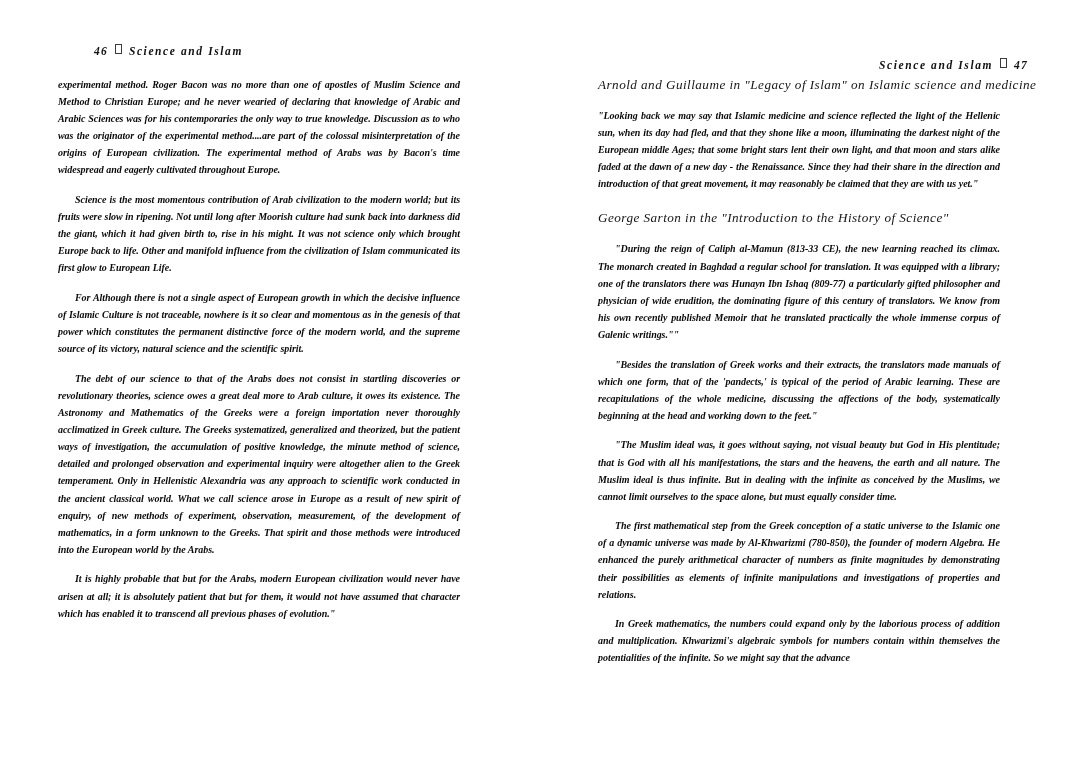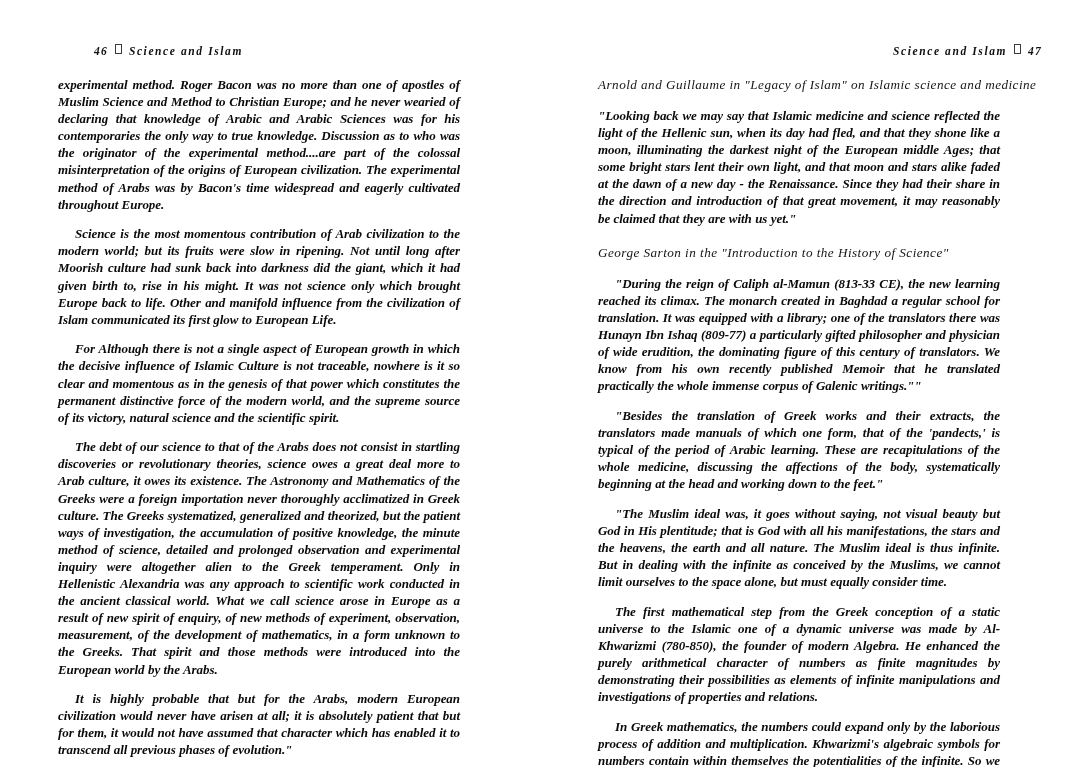--- a/index.html
+++ b/index.html
@@ -33,21 +33,21 @@
   .running-head {
     position: absolute;
     font-style: italic;
     font-weight: 700;
     font-size: 11.5px;
     letter-spacing: 1.6px;
     white-space: nowrap;
     color: #111;
   }
   .running-head.left  { left: 66px; margin-left: 28px; }
-  .running-head.right { right: 44px; }
+  .running-head.right { right: 58px; margin-top: 14px; }
 
   .folio {
     font-style: italic;
     font-weight: 700;
     letter-spacing: 1.2px;
   }
   .head-sep {
     display: inline-block;
     width: 5px;
     height: 8px;
@@ -64,21 +64,21 @@
     width: 402px;
   }
   .page.verso { left: 58px; }
   .page.recto { left: 598px; }
 
   
   p.body {
     margin: 0 0 12.5px 0;
     font-style: italic;
     font-weight: 700;
-    font-size: 13px;
+    font-size: 10px;
     line-height: 17.1px;
     text-align: justify;
     text-indent: 17px;
     letter-spacing: -0.05px;
     word-spacing: 0.2px;
     color: #0a0a0a;
   }
   p.body.noindent { text-indent: 0; }
   p.body.tight { margin-bottom: 11px; }
 

